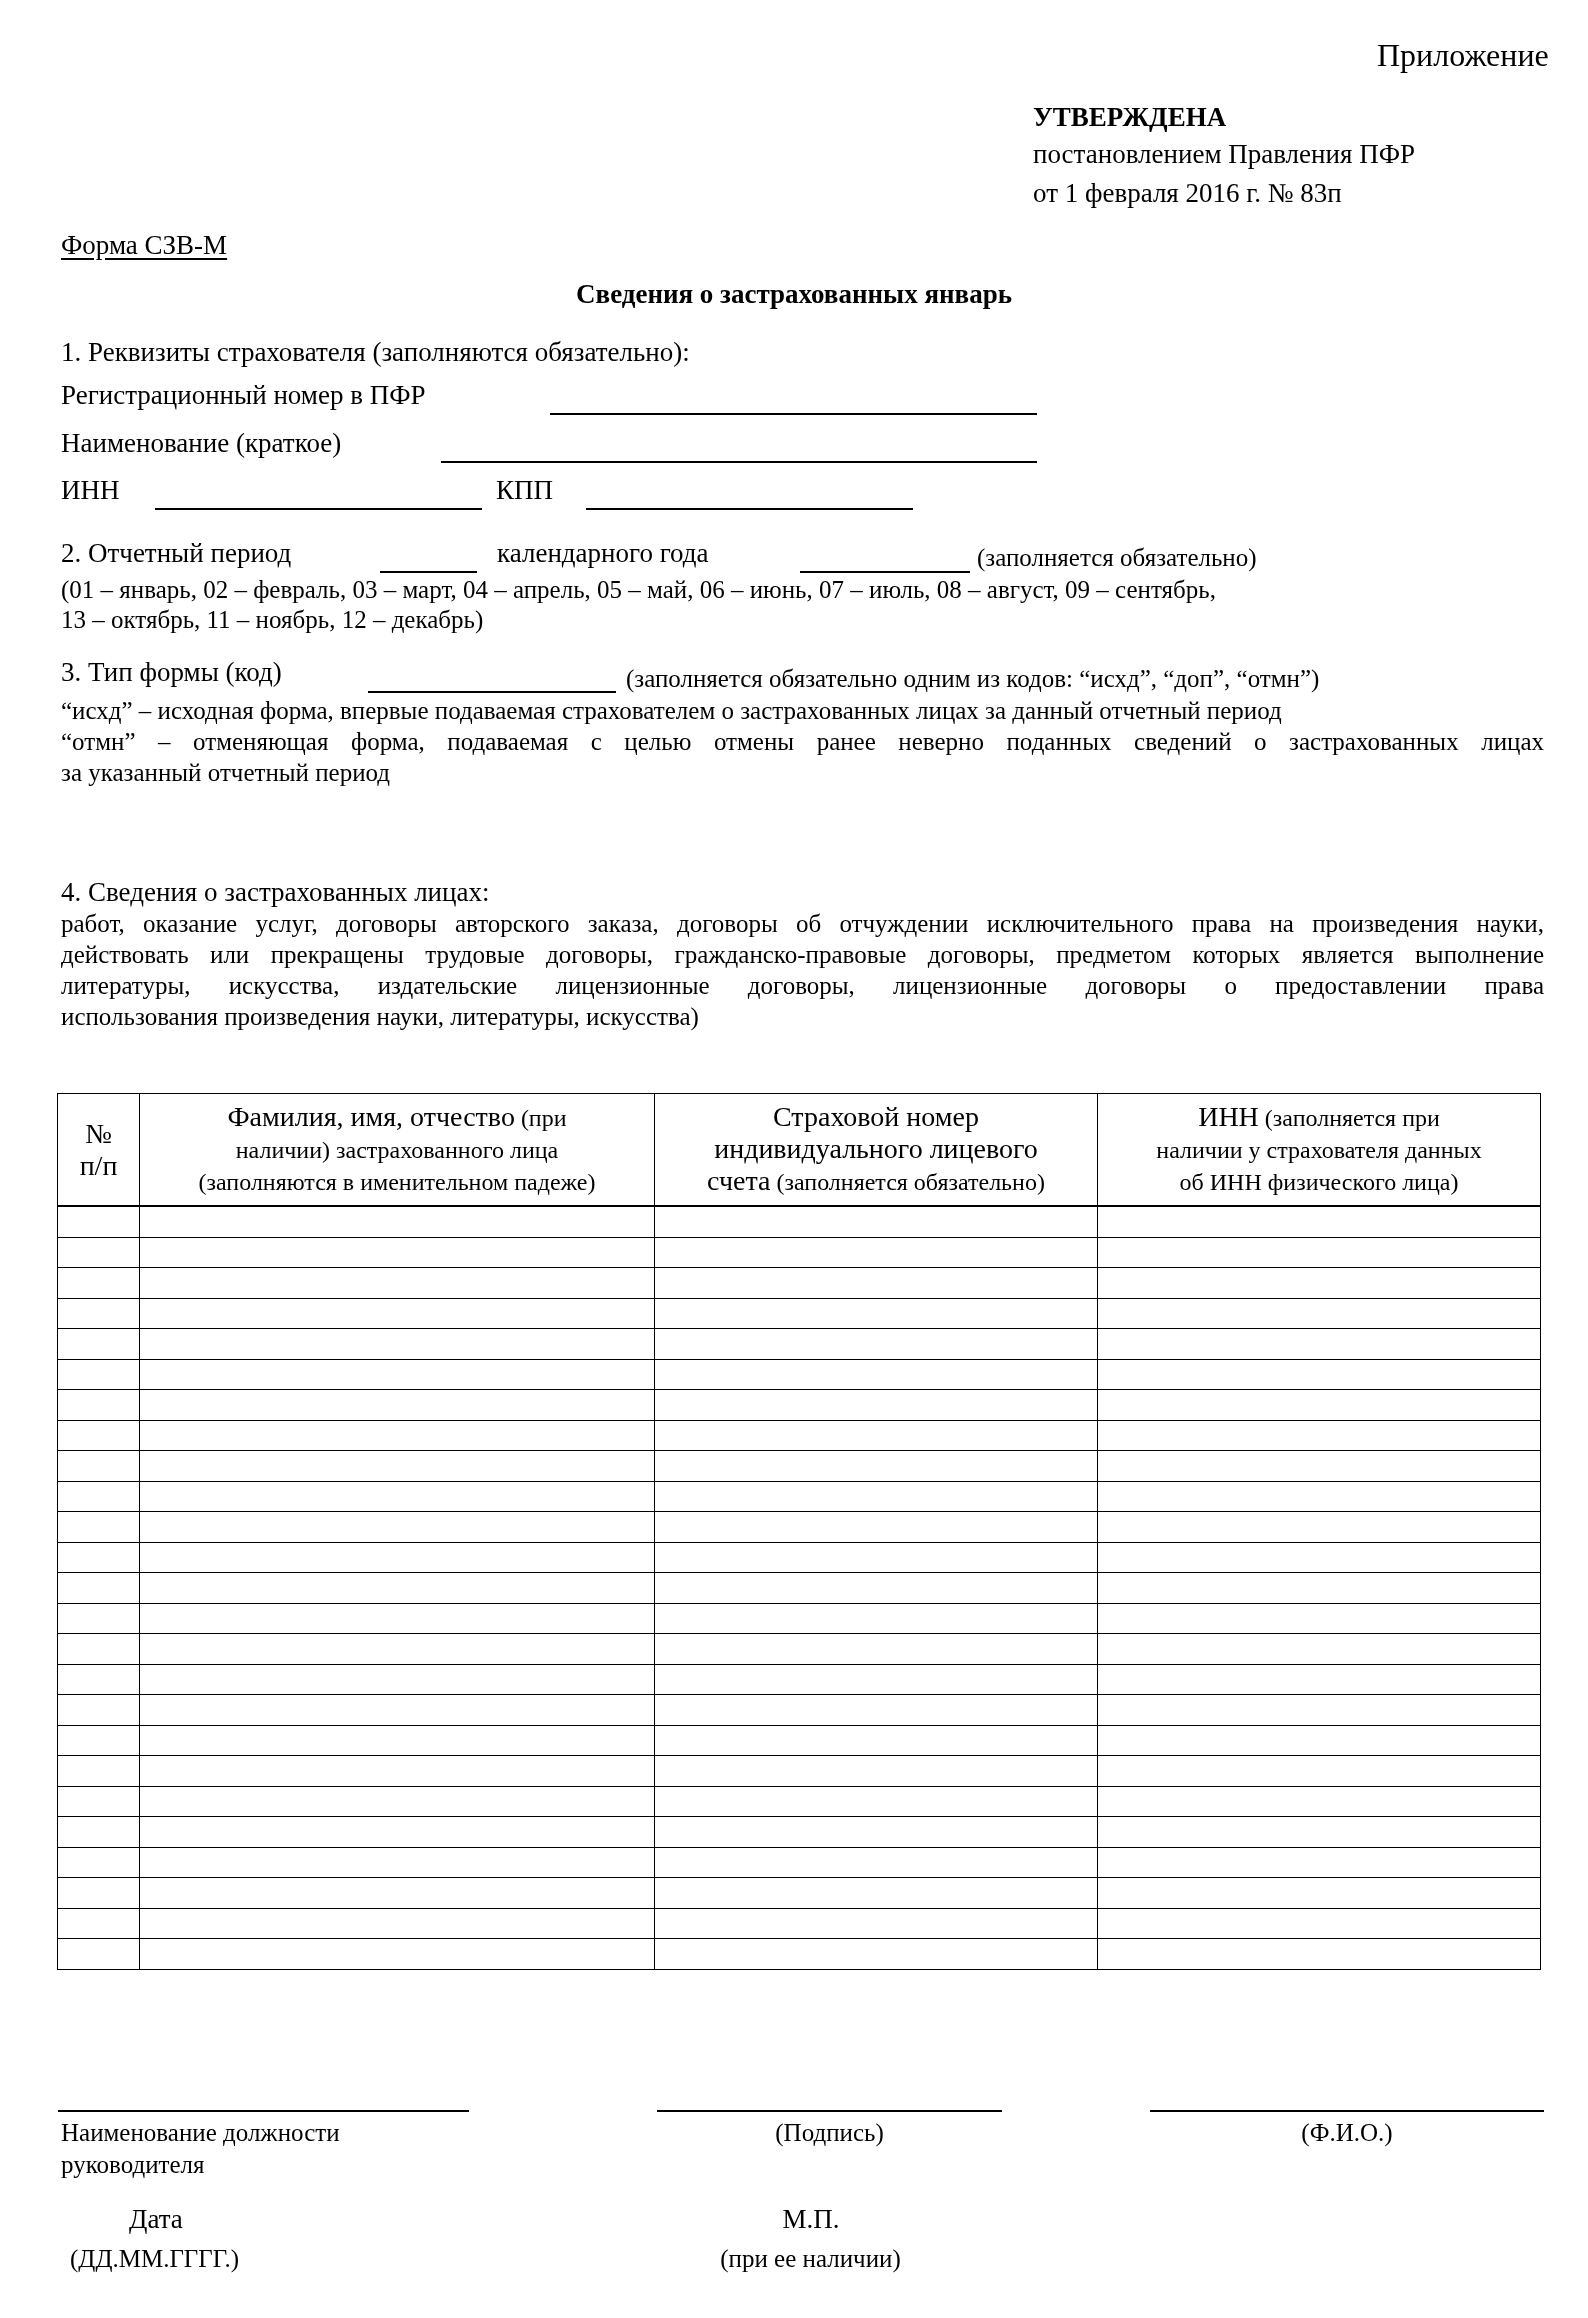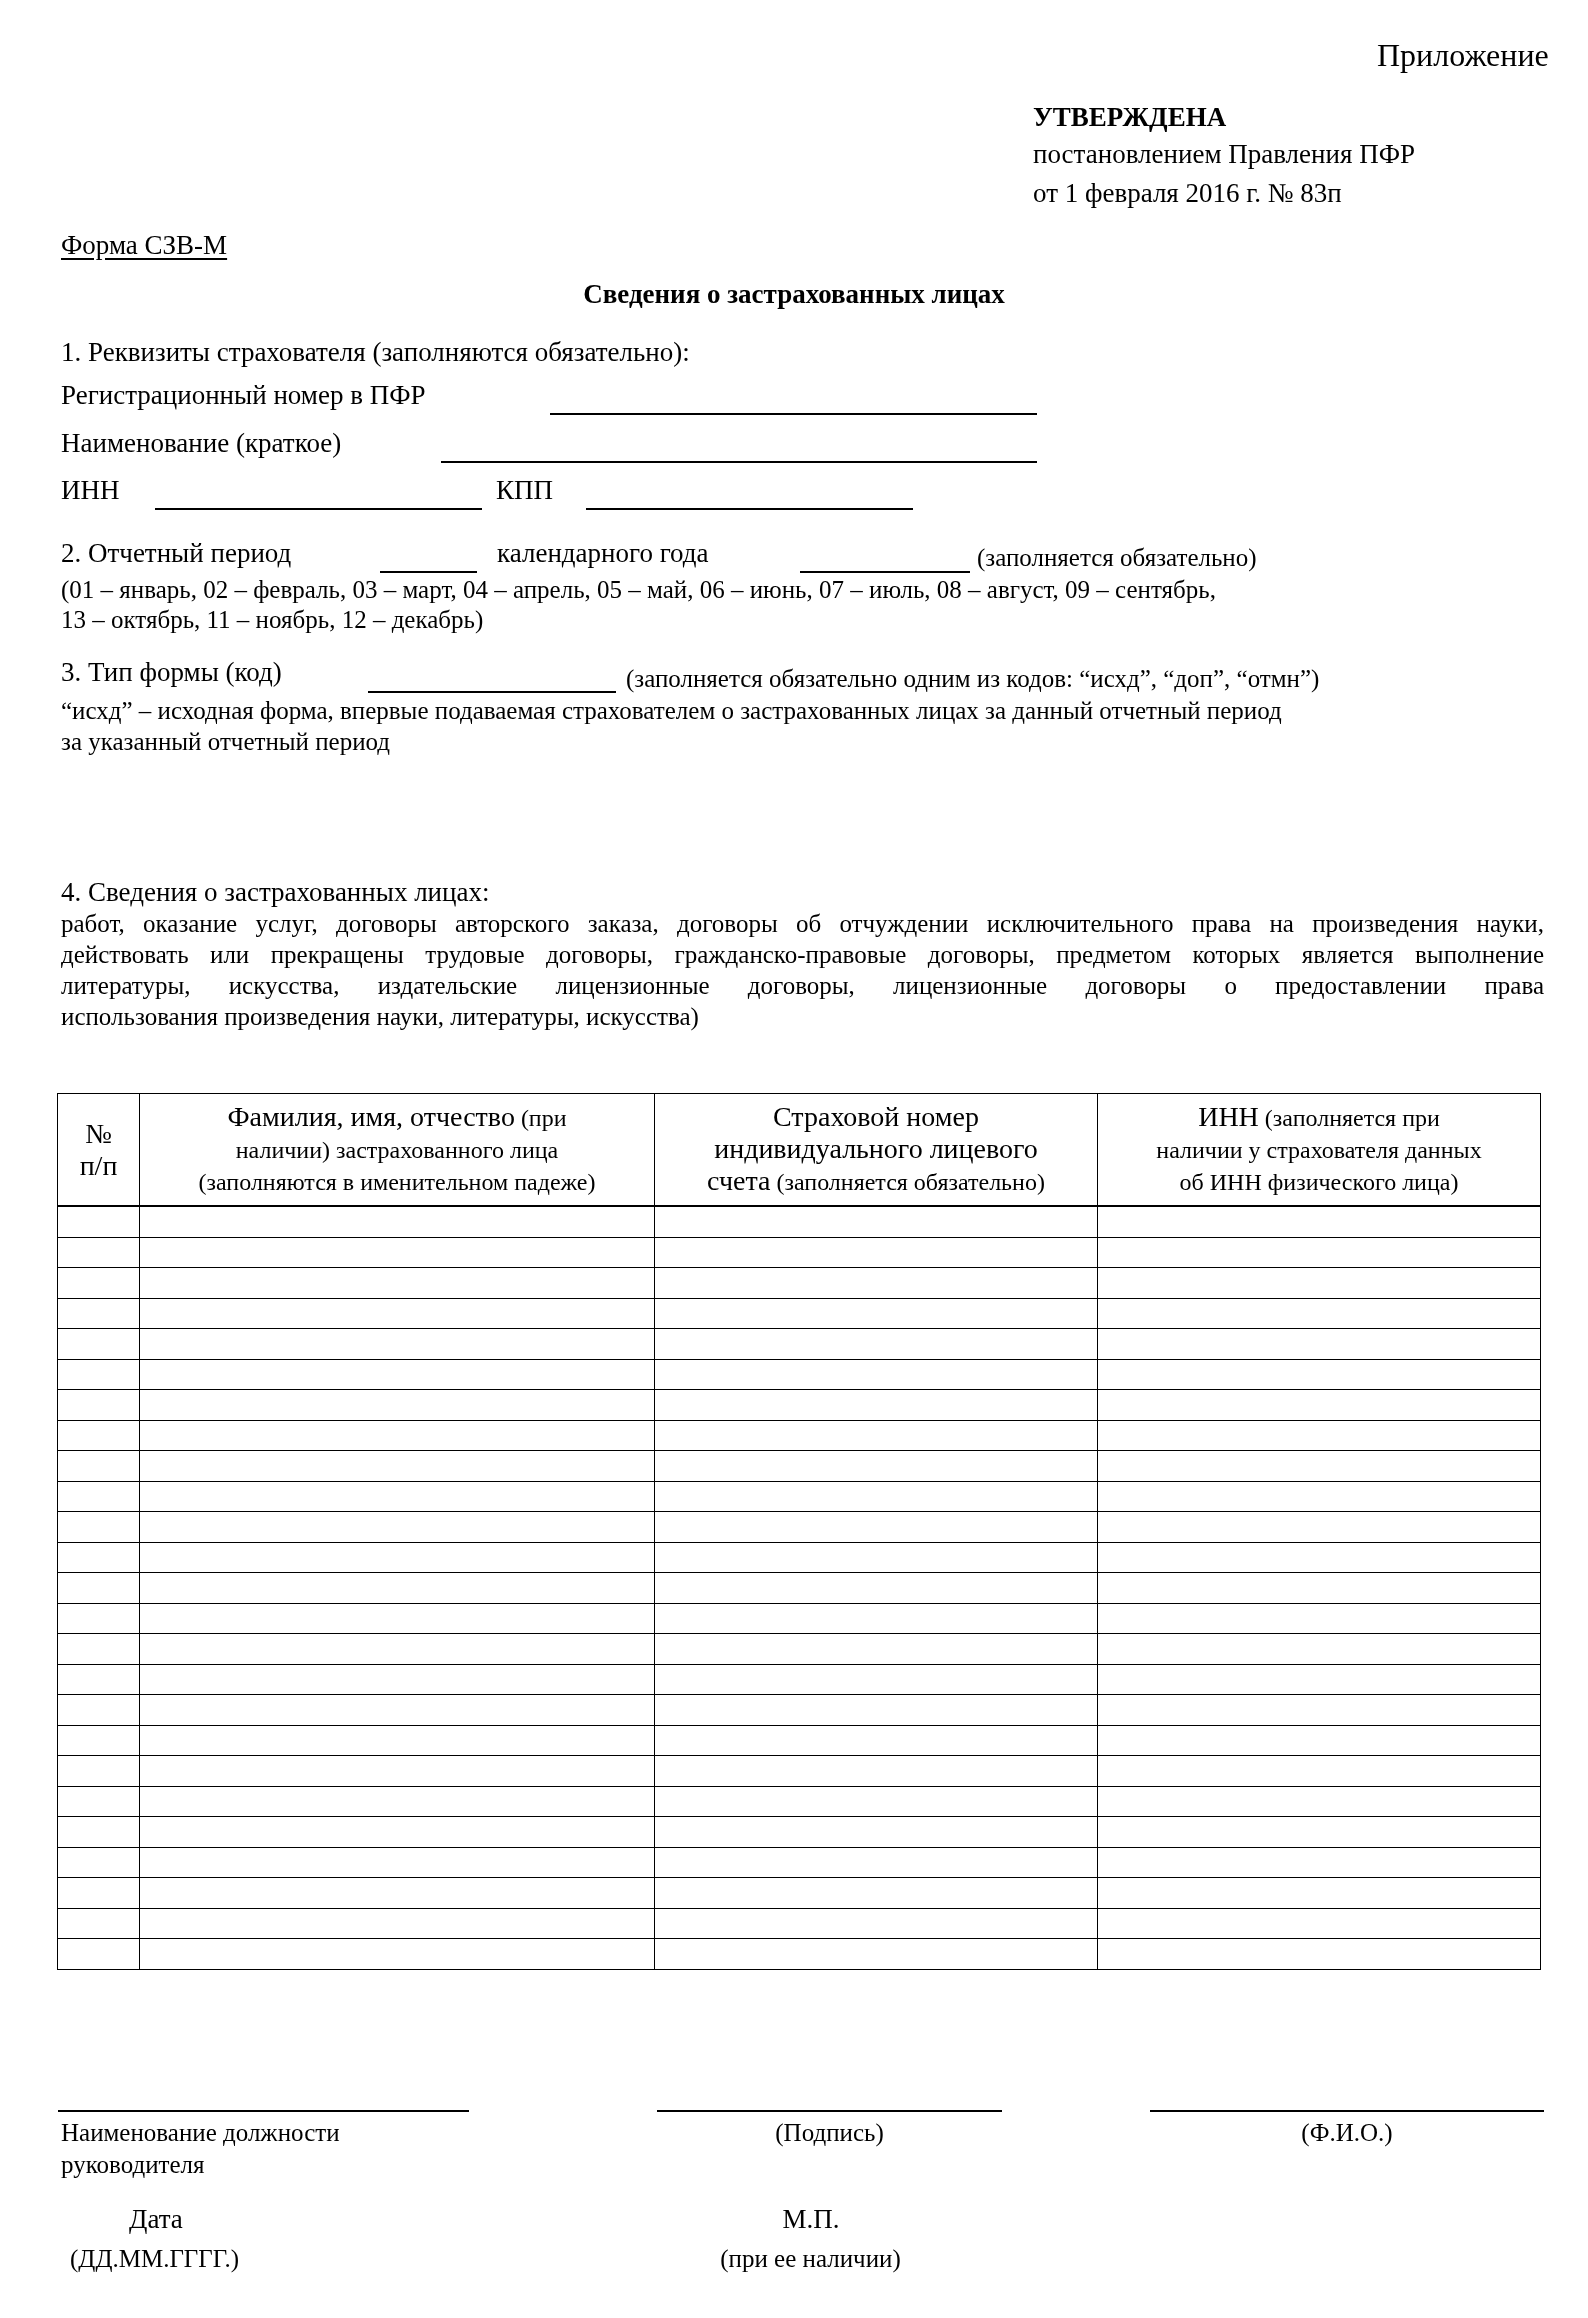--- a/index.html
+++ b/index.html
@@ -47,21 +47,21 @@
 </style>
 </head>
 <body>
 
 <div class="abs f40" style="left:1377px; top:39px;">Приложение</div>
 <div class="abs f44 bold" style="left:1033px; top:99px;">УТВЕРЖДЕНА</div>
 <div class="abs f44" style="left:1033px; top:136px;">постановлением Правления ПФР</div>
 <div class="abs f44" style="left:1033px; top:175px;">от 1 февраля 2016 г. № 83п</div>
 
 <div class="abs f44 uline" style="left:61px; top:227px;">Форма СЗВ-М</div>
-<div class="abs f44 bold center" style="left:0; width:1588px; top:276px;">Сведения о застрахованных лицах</div>
+<div class="abs f44 bold center" style="left:0; width:1588px; top:276px;">Сведения о застрахованных январь</div>
 
 <div class="abs f44" style="left:61px; top:334px;">1. Реквизиты страхователя (заполняются обязательно):</div>
 
 <div class="abs f44" style="left:61px; top:377px;">Регистрационный номер в ПФР</div>
 <div class="blank" style="left:550px; width:487px; top:413px;"><span></span></div>
 
 <div class="abs f44" style="left:61px; top:425px;">Наименование (краткое)</div>
 <div class="blank" style="left:441px; width:596px; top:461px;"><span></span></div>
 
 <div class="abs f44" style="left:61px; top:472px;">ИНН</div>
@@ -76,20 +76,21 @@
 <div class="abs f36" style="left:977px; top:542px;">(заполняется обязательно)</div>
 <div class="abs f36" style="left:61px; top:574px;">(01 – январь, 02 – февраль, 03 – март, 04 – апрель, 05 – май, 06 – июнь, 07 – июль, 08 – август, 09 – сентябрь,</div>
 <div class="abs f36" style="left:61px; top:604px;">13 – октябрь, 11 – ноябрь, 12 – декабрь)</div>
 
 <div class="abs f44" style="left:61px; top:654px;">3. Тип формы (код)</div>
 <div class="blank" style="left:368px; width:248px; top:691px;"><span></span></div>
 <div class="abs f36" style="left:626px; top:663px;">(заполняется обязательно одним из кодов: “исхд”, “доп”, “отмн”)</div>
 
 <div class="justify f36" style="left:61px; width:1483px; top:695px;">
   <span class="jline-last">“исхд” – исходная форма, впервые подаваемая страхователем о застрахованных лицах за данный отчетный период</span>
+  <span class="jline">“отмн” – отменяющая форма, подаваемая с целью отмены ранее неверно поданных сведений о застрахованных лицах</span>
   <span class="jline-last">за указанный отчетный период</span>
 </div>
 
 <div class="abs f44" style="left:61px; top:874px;">4. Сведения о застрахованных лицах:</div>
 <div class="justify f36" style="left:61px; width:1483px; top:908px;">
   <span class="jline">работ, оказание услуг, договоры авторского заказа, договоры об отчуждении исключительного права на произведения науки,</span>
   <span class="jline">действовать или прекращены трудовые договоры, гражданско-правовые договоры, предметом которых является выполнение</span>
   <span class="jline">литературы, искусства, издательские лицензионные договоры, лицензионные договоры о предоставлении права</span>
   <span class="jline-last">использования произведения науки, литературы, искусства)</span>
 </div>

